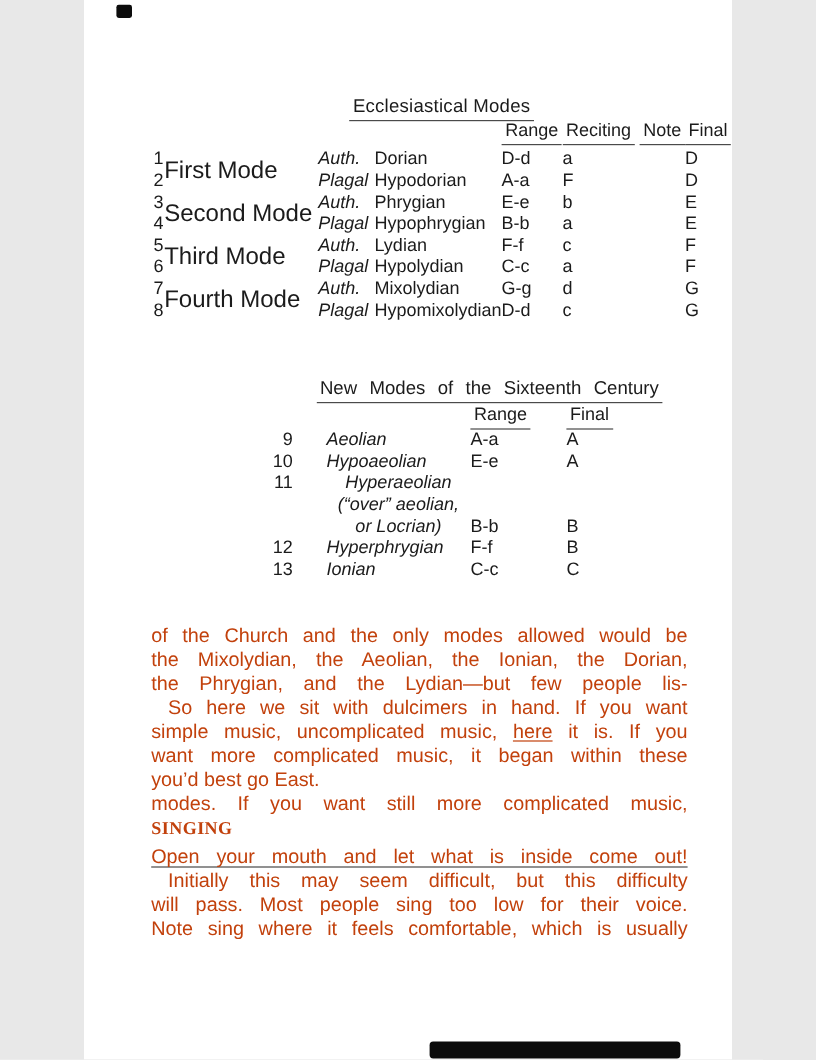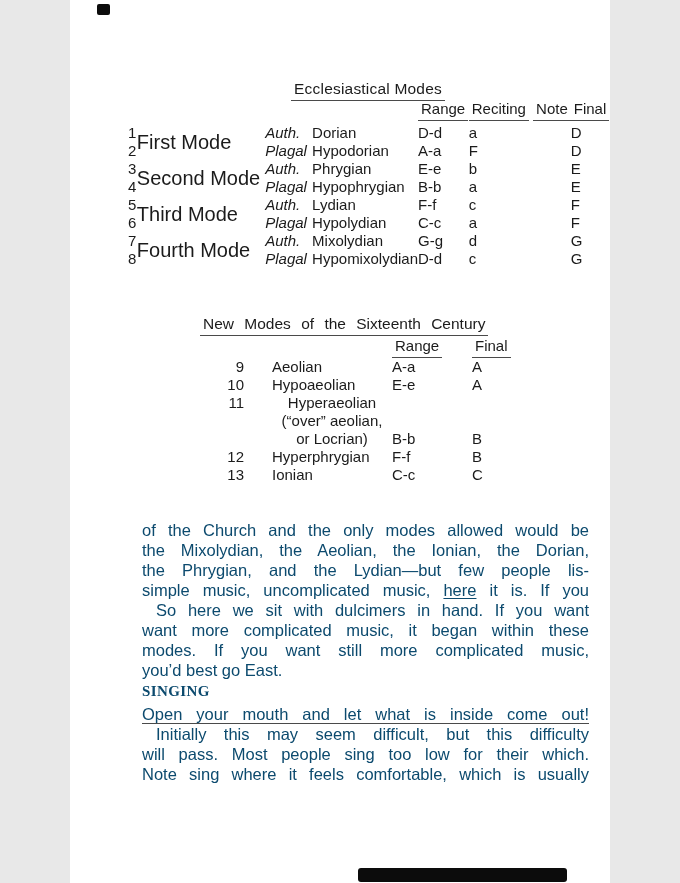--- a/index.html
+++ b/index.html
@@ -22,30 +22,30 @@
   .t1{position:absolute;top:100px;left:55px;border-collapse:collapse;table-layout:fixed;}
   .t1 td{padding:0;font-size:15px;line-height:18px;height:18px;white-space:nowrap;
     overflow:visible;vertical-align:middle;}
   .t1 tr.hdr td{height:24px;vertical-align:top;font-size:15px;}
   .c{text-align:left;}
   .t1 .c-num{padding-left:3px;}
   .t1 .c-grp{font-size:20px;}
   .t1 .c-auth{padding-left:5px;font-style:italic;}
   .t1 .c-name{padding-left:5px;}
 
-  .t2-title{position:absolute;top:315px;left:130px;width:352px;text-align:left;
+  .t2-title{position:absolute;top:315px;left:130px;width:352px;text-align:right;
     font-size:15.5px;word-spacing:6px;white-space:nowrap;}
   .t2{position:absolute;top:337px;left:130px;border-collapse:collapse;table-layout:fixed;}
   .t2 td{padding:0;font-size:15px;line-height:18px;height:18px;white-space:nowrap;vertical-align:middle;}
   .t2 tr.hdr td{height:21px;vertical-align:top;}
   .t2 .c-num{text-align:right;padding-right:1px;}
-  .t2 .c-name{padding-left:27px;}
+  .t2 .c-name{padding-left:27px;font-style:italic;}
   .t2 .vb{vertical-align:bottom;}
 
-  .bodytext{position:absolute;top:520px;left:72px;width:447px;font-size:16.5px;color:#0c4a6e;}
+  .bodytext{position:absolute;top:520px;left:56px;width:447px;font-size:16.5px;color:#c2410c;}
   .line{height:20px;line-height:20px;text-align:justify;text-align-last:justify;white-space:normal;}
   .line.endp{text-align-last:left;}
   .line.ind{padding-left:14px;}
   .u-inline{text-decoration:underline;text-underline-offset:2px;}
   .motto{text-decoration:underline;text-underline-offset:3px;text-decoration-color:#4a4a4a;}
   .s-head{height:24px;line-height:22px;font-family:"Liberation Serif","DejaVu Serif",serif;
     font-weight:bold;font-size:15px;letter-spacing:.4px;text-align:left;text-align-last:left;}
 </style>
 </head>
 <body>
@@ -206,26 +206,26 @@
       <td class="c">C</td>
     </tr>
   </tbody>
     </table>
 
   <div class="bodytext">
     <div class="line">of the Church and the only modes allowed would be</div>
     <div class="line">the Mixolydian, the Aeolian, the Ionian, the Dorian,</div>
     <div class="line">the Phrygian, and the Lydian—but few people lis-</div>
 
+    <div class="line ind">So here we sit with dulcimers in hand. If you want</div>
     <div class="line"><span>simple music, uncomplicated music,</span> <span class="u-inline">here</span> <span>it is. If you</span></div>
-    <div class="line ind">So here we sit with dulcimers in hand. If you want</div>
     <div class="line">want more complicated music, it began within these</div>
+    <div class="line endp">you’d best go East.</div>
     <div class="line">modes. If you want still more complicated music,</div>
-    <div class="line endp">you’d best go East.</div>
 
     <div class="s-head">SINGING</div>
     <div class="line motto">Open your mouth and let what is inside come out!</div>
     <div class="line ind">Initially this may seem difficult, but this difficulty</div>
-    <div class="line">will pass. Most people sing too low for their which.</div>
+    <div class="line">will pass. Most people sing too low for their voice.</div>
     <div class="line">Note sing where it feels comfortable, which is usually</div>
   </div>
 
 </div>
 
 </body></html>

